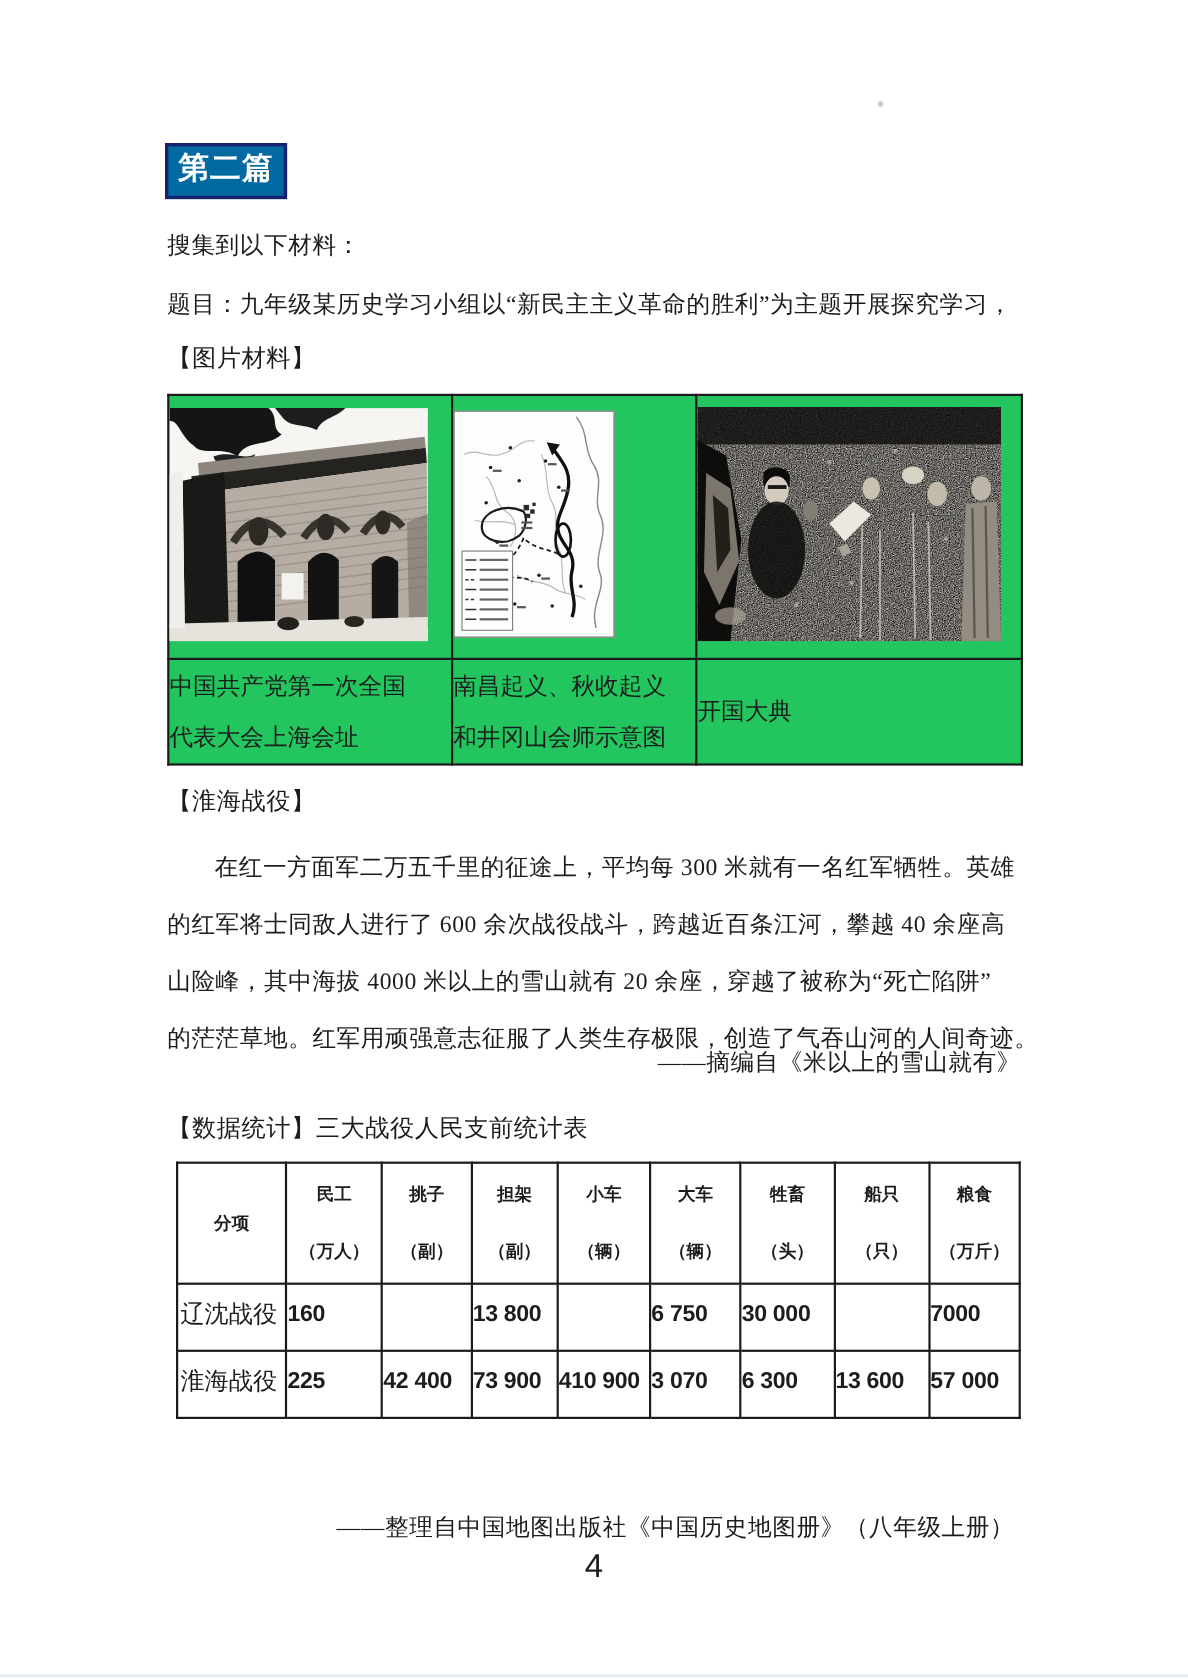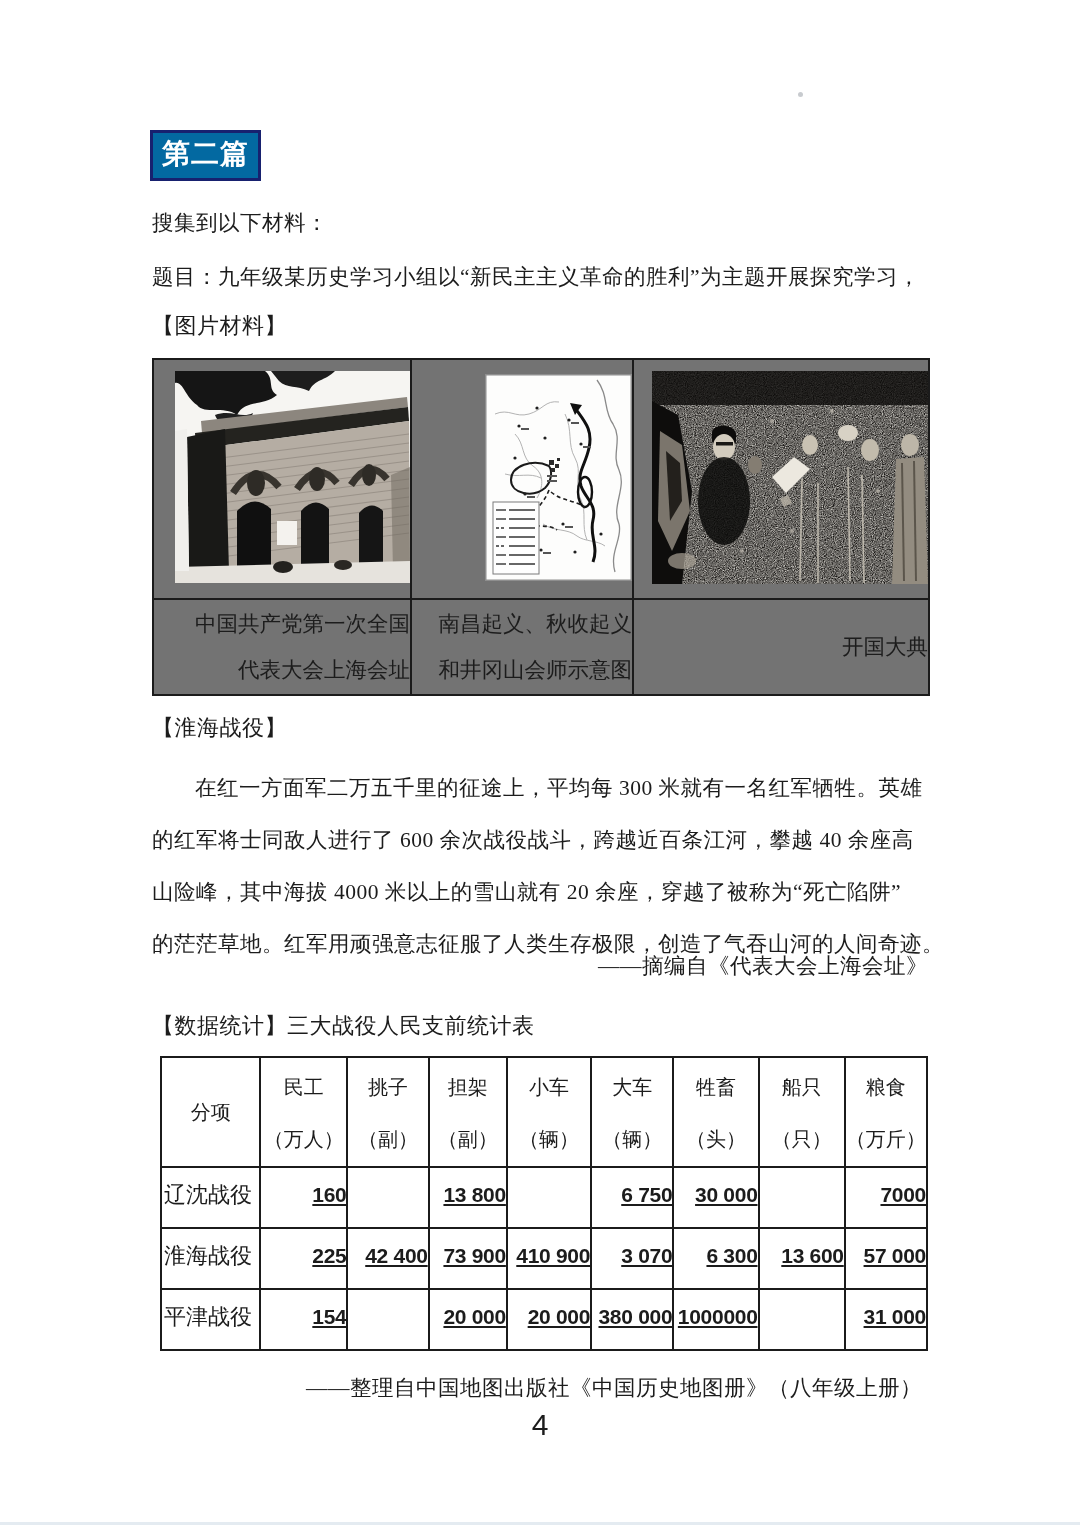--- a/index.html
+++ b/index.html
@@ -20,35 +20,35 @@
            letter-spacing:0.5px; }
   .intro div { white-space:nowrap; }
 
   .sec { left:152px; font-size:22px; line-height:40px; letter-spacing:0.5px; white-space:nowrap; }
   #picTitle { top:306px; }
   #docTitle { top:708px; }
   #statTitle { top:1006px; }
 
   table { border-collapse:collapse; table-layout:fixed; }
   .picTable { left:152px; top:358px; width:776px; }
-  .picTable td { border:2.5px solid #1b1b1b; text-align:right; vertical-align:middle; padding:0; background:#737373; }
+  .picTable td { border:2.5px solid #1b1b1b; text-align:left; vertical-align:middle; padding:0; background:#22c55e; }
   .picTable .imgcell { height:240px; }
   .picTable .capcell { height:96px; font-size:21.5px; }
   .capline { line-height:46px; white-space:nowrap; }
 
   .statsTable { left:160px; top:1056px; width:768px; }
   .statsTable th, .statsTable td { border:2.5px solid #1b1b1b; padding:0; }
-  .statsTable th { height:108px; font-weight:normal; font-size:20px; vertical-align:middle; text-align:center; }
+  .statsTable th { height:108px; font-weight:bold; font-size:16px; vertical-align:middle; text-align:center; }
   .hwrap { height:108px; display:flex; flex-direction:column; justify-content:space-between;
            padding:16px 0 14px; align-items:center; }
   .hwrap div { white-space:nowrap; line-height:26px; }
   .statsTable td { height:61px; vertical-align:middle; padding-bottom:6px; }
   .statsTable td.rlabel { text-align:left; padding-left:2px; font-size:22px; white-space:nowrap;margin-top:15px; }
-  .statsTable td.num { text-align:right; font-family:"Liberation Sans","DejaVu Sans",sans-serif;
-                       font-weight:bold; font-size:21px; letter-spacing:-0.3px; white-space:nowrap;text-decoration:underline; }
+  .statsTable td.num { text-align:left; font-family:"Liberation Sans","DejaVu Sans",sans-serif;
+                       font-weight:bold; font-size:21px; letter-spacing:-0.3px; white-space:nowrap; }
 
   .excerpt { left:152px; top:762px; width:810px; font-size:21.5px; line-height:52px; letter-spacing:0.5px; }
   .excerpt .l { white-space:nowrap; }
   .excerpt .first { text-indent:43px; }
 
   .src { position:absolute; font-size:21.5px; line-height:44px; white-space:nowrap; letter-spacing:0.5px; }
   #exSrc  { right:152px; top:944px; }
   #tblSrc { right:158px; top:1366px; }
 
   .pageno { left:0; top:1408px; width:1080px; text-align:center; font-size:30px;
@@ -258,21 +258,21 @@
 
 <div class="abs sec" id="docTitle">【淮海战役】</div>
 
 <div class="abs excerpt">
   <div class="l first">在红一方面军二万五千里的征途上，平均每 300 米就有一名红军牺牲。英雄</div>
   <div class="l">的红军将士同敌人进行了 600 余次战役战斗，跨越近百条江河，攀越 40 余座高</div>
   <div class="l">山险峰，其中海拔 4000 米以上的雪山就有 20 余座，穿越了被称为“死亡陷阱”</div>
   <div class="l">的茫茫草地。红军用顽强意志征服了人类生存极限，创造了气吞山河的人间奇迹。</div>
 </div>
 
-<div class="src" id="exSrc">——摘编自《代表大会上海会址》</div>
+<div class="src" id="exSrc">——摘编自《米以上的雪山就有》</div>
 
 <div class="abs sec" id="statTitle">【数据统计】三大战役人民支前统计表</div>
 
 <table class="abs statsTable">
   <colgroup>
     <col style="width:99px">
       <col style="width:87px">
       <col style="width:81px">
       <col style="width:78px">
     <col style="width:84px">
@@ -348,31 +348,20 @@
     <td class="rlabel">淮海战役</td>
     <td class="num">225</td>
     <td class="num">42 400</td>
     <td class="num">73 900</td>
     <td class="num">410 900</td>
     <td class="num">3 070</td>
     <td class="num">6 300</td>
     <td class="num">13 600</td>
     <td class="num">57 000</td>
   </tr>
-  <tr>
-    <td class="rlabel">平津战役</td>
-    <td class="num">154</td>
-    <td class="num"></td>
-    <td class="num">20 000</td>
-    <td class="num">20 000</td>
-    <td class="num">380 000</td>
-    <td class="num">1000000</td>
-    <td class="num"></td>
-    <td class="num">31 000</td>
-  </tr>
 </tbody>
   </table>
 
 <div class="src" id="tblSrc">——整理自中国地图出版社《中国历史地图册》（八年级上册）</div>
 
 <div class="abs pageno">4</div>
 
 <div class="abs straydot"></div>
 <div class="abs bottomline"></div>
 

